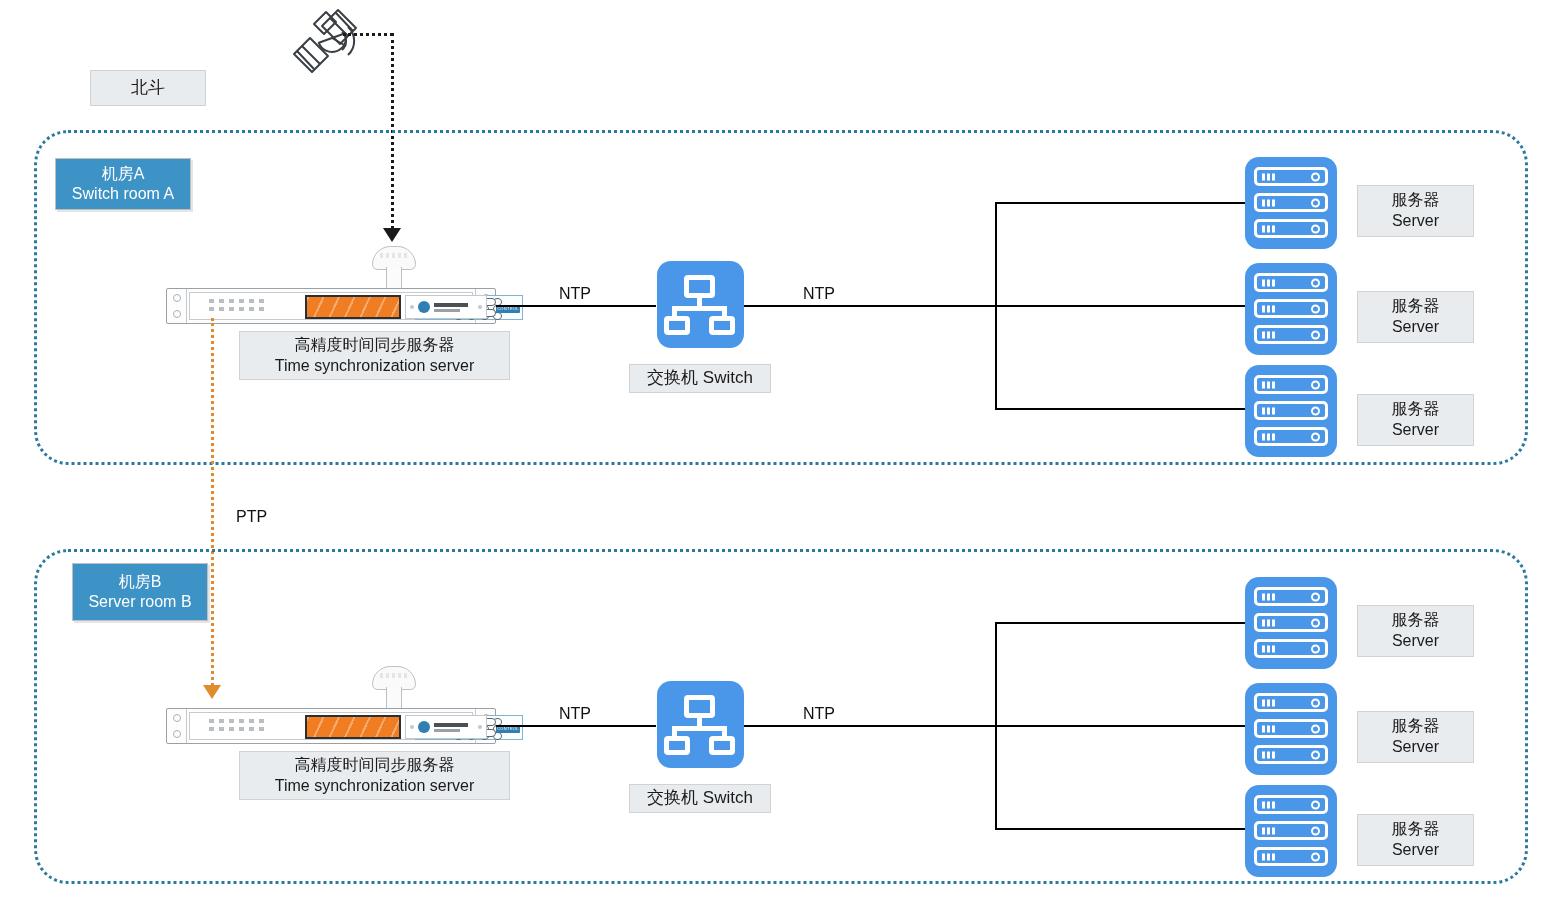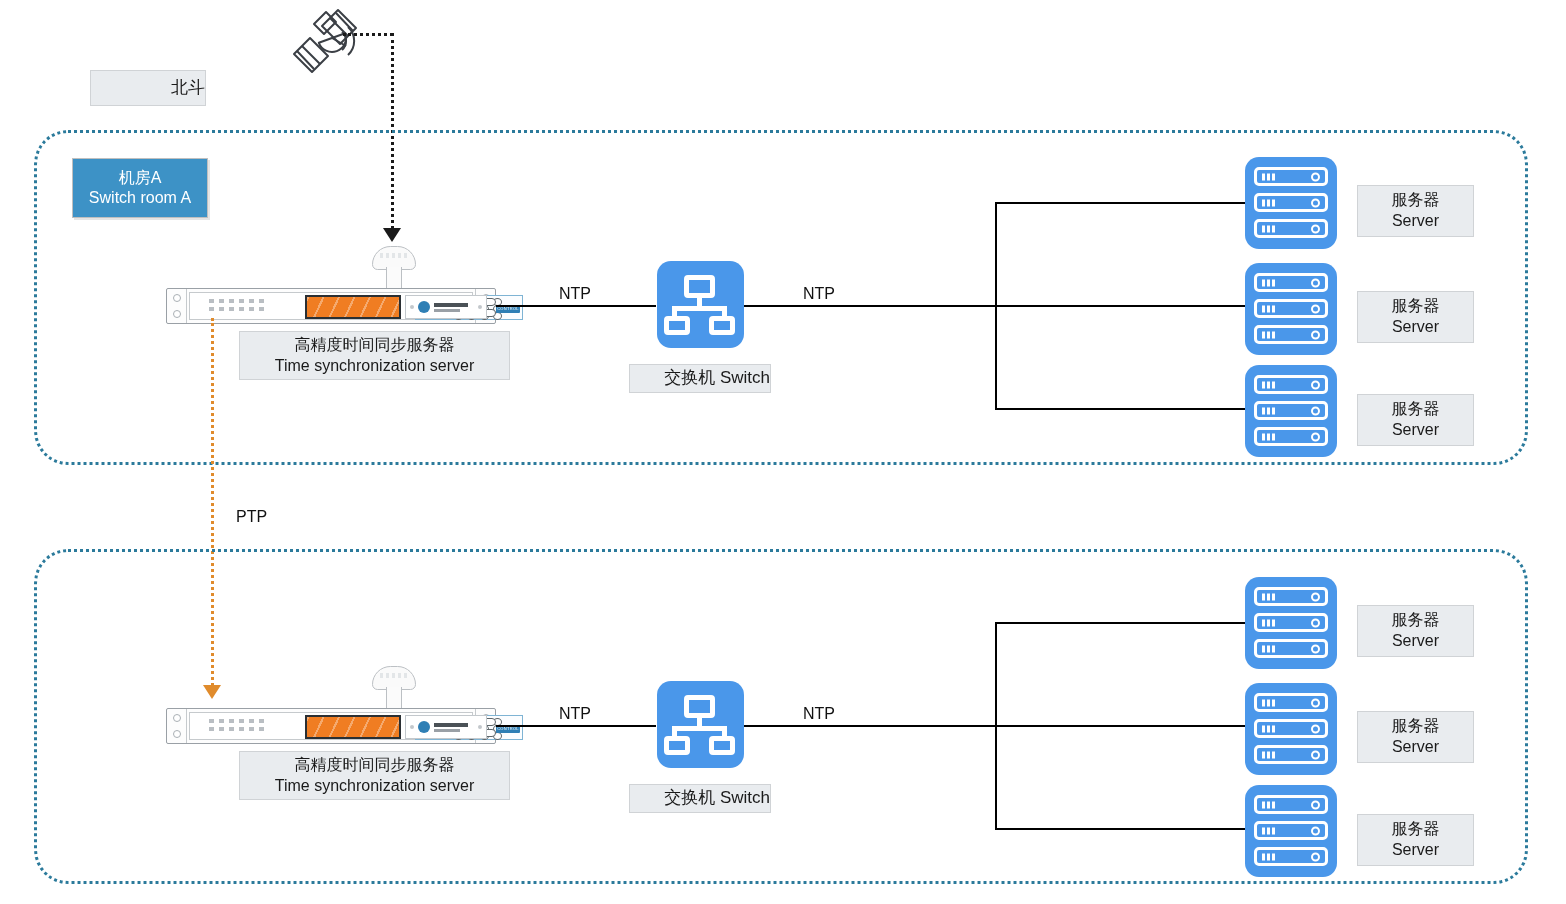--- a/index.html
+++ b/index.html
@@ -49,21 +49,21 @@
     color: #1a1a1a;
     display: flex;
     flex-direction: column;
     align-items: center;
     justify-content: center;
     line-height: 1.3;
     font-size: 16px;
     box-sizing: border-box;
     text-align: center;
   }
-  .caption.one-line { font-size: 17px; align-items: flex-end; }
+  .caption.one-line { font-size: 17px; }
 
   
   .plain-label {
     position: absolute;
     font-size: 16px;
     color: #111;
     white-space: nowrap;
   }
 
   
@@ -357,21 +357,21 @@
   <div class="caption one-line" style="left:90px; top:70px; width:116px; height:36px;">
     <span>北斗</span>
   </div>
 
   <div class="sat-h" style="left:343px; top:33px; width:50px;"></div>
   <div class="sat-v" style="left:391px; top:33px; height:196px;"></div>
   <div class="sat-arrow" style="left:383px; top:228px;"></div>
 
   <div class="room" style="left:34px; top:130px; width:1494px; height:335px;"></div>
 
-  <div class="room-chip" style="left:72px; top:158px; width:136px; height:60px;">
+  <div class="room-chip" style="left:55px; top:158px; width:136px; height:52px;">
     <span>机房A</span>
     <span>Switch room A</span>
   </div>
 
   <div class="antenna" style="left:372px; top:246px;">
     <div class="dome"></div>
     <div class="stem"></div>
   </div>
 
   <div class="rack" style="left:166px; top:288px;">
@@ -557,20 +557,24 @@
     <span>服务器</span>
     <span>Server</span>
   </div>
 
   <div class="ptp-v" style="left:211px; top:318px; height:368px;"></div>
   <div class="ptp-arrow" style="left:203px; top:685px;"></div>
   <div class="plain-label" style="left:236px; top:508px;">PTP</div>
 
   <div class="room" style="left:34px; top:549px; width:1494px; height:335px;"></div>
 
+  <div class="room-chip" style="left:72px; top:563px; width:136px; height:58px;">
+    <span>机房B</span>
+    <span>Server room B</span>
+  </div>
 
   <div class="antenna" style="left:372px; top:666px;">
     <div class="dome"></div>
     <div class="stem"></div>
   </div>
 
   <div class="rack" style="left:166px; top:708px;">
     <div class="rack-ear left">
       <span class="rack-screw t"></span>
       <span class="rack-screw b"></span>

